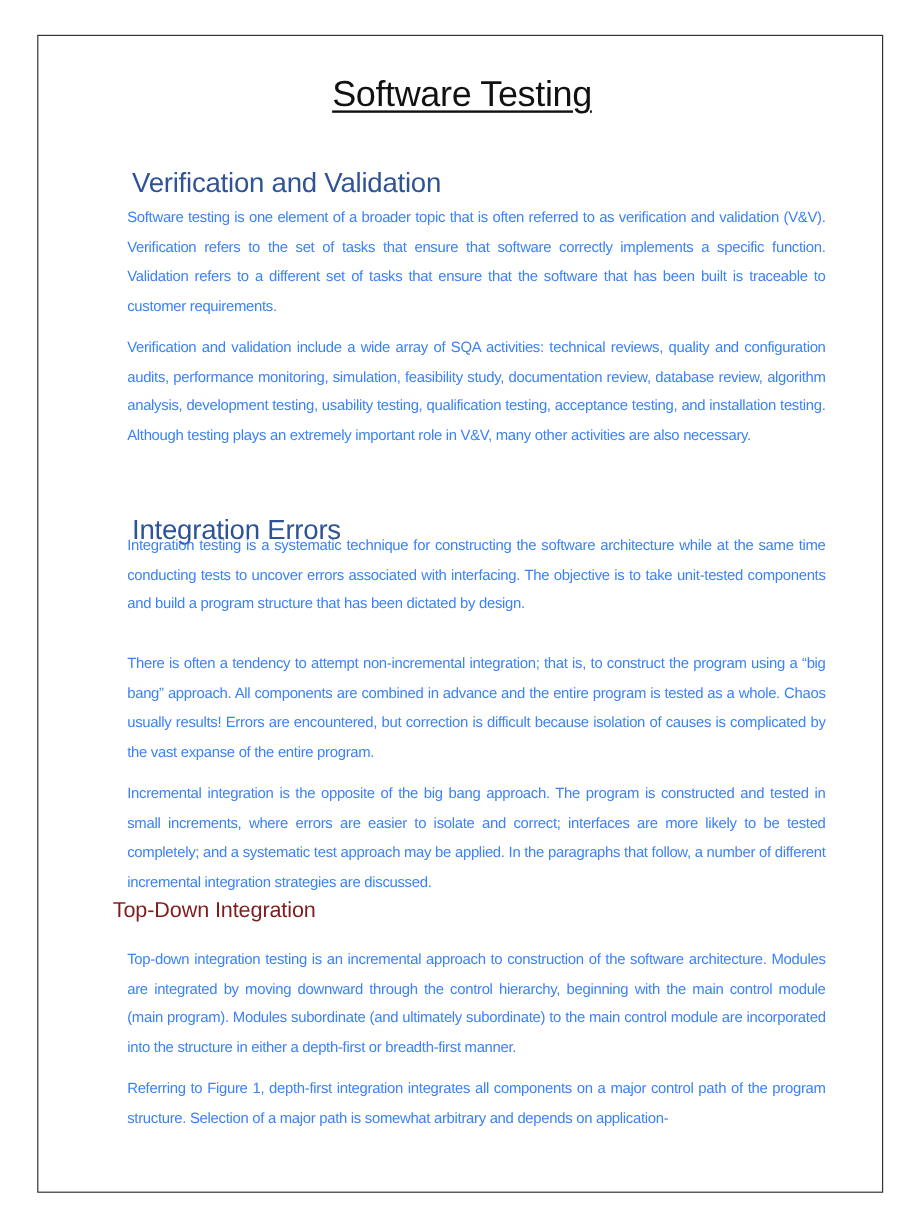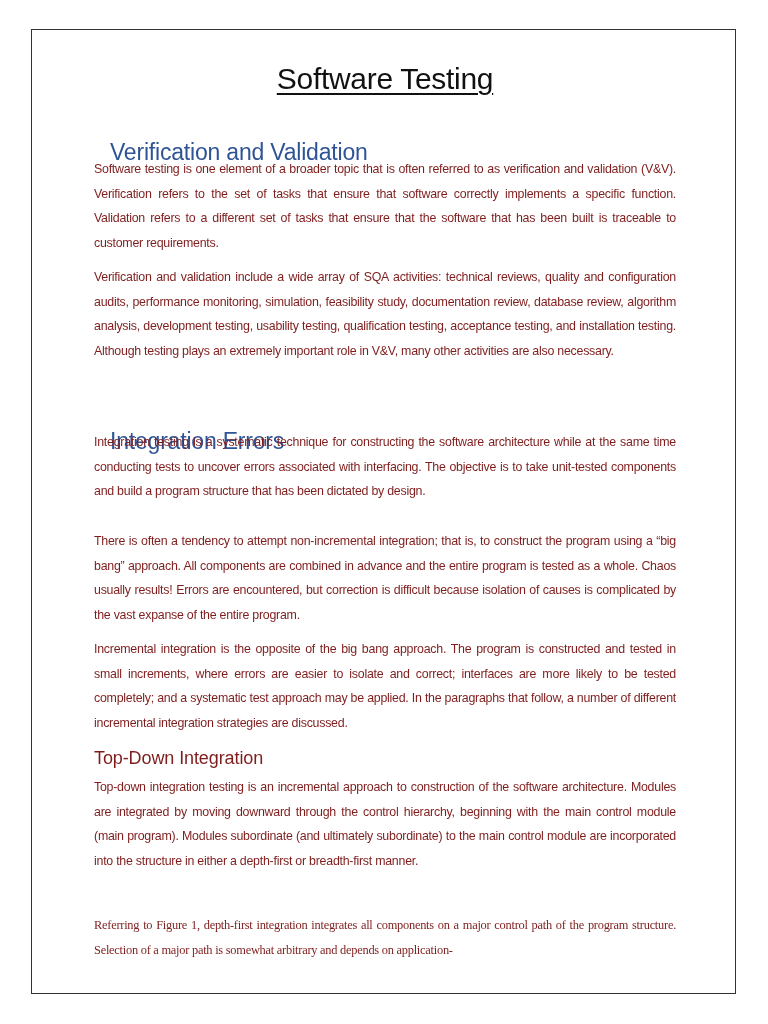--- a/index.html
+++ b/index.html
@@ -20,22 +20,22 @@
   .title span { text-decoration: underline; text-underline-offset: 4px; text-decoration-thickness: 2px; text-align: center; }
   .h1 {
     position: absolute; left: 0; margin: 16px; font-weight: normal;
     color: #2F5496; font-size: 23px; letter-spacing: -0.2px;
   }
   .h2 {
     position: absolute; left: 0; margin: 0; font-weight: normal;
     color: #7f1d1d; font-size: 18px; letter-spacing: -0.1px;
   }
   .p {
-    position: absolute; left: 0; width: 582px; margin: 0;
-    font-size: 12.4px; line-height: 24.6px; text-align: justify; color: #7f1d1d;
+    position: absolute; left: 0; width: 582px; margin: 12px;
+    font-size: 12.4px; line-height: 24.6px; text-align: justify; color: #3b82f6;
     letter-spacing: -0.25px;
   }
 </style>
 </head>
 <body>
 
 <div class="page">
   <div class="content">
     <h1 class="title"><span>Software Testing</span></h1>
 
@@ -43,15 +43,15 @@
     <p class="p" style="top:127px;">Software testing is one element of a broader topic that is often referred to as verification and validation (V&amp;V). Verification refers to the set of tasks that ensure that software correctly implements a specific function. Validation refers to a different set of tasks that ensure that the software that has been built is traceable to customer requirements.</p>
     <p class="p" style="top:235px;">Verification and validation include a wide array of SQA activities: technical reviews, quality and configuration audits, performance monitoring, simulation, feasibility study, documentation review, database review, algorithm analysis, development testing, usability testing, qualification testing, acceptance testing, and installation testing. Although testing plays an extremely important role in V&amp;V, many other activities are also necessary.</p>
 
     <h2 class="h1" style="top:382px;">Integration Errors</h2>
     <p class="p" style="top:400px;">Integration testing is a systematic technique for constructing the software architecture while at the same time conducting tests to uncover errors associated with interfacing. The objective is to take unit-tested components and build a program structure that has been dictated by design.</p>
     <p class="p" style="top:499px;">There is often a tendency to attempt non-incremental integration; that is, to construct the program using a “big bang” approach. All components are combined in advance and the entire program is tested as a whole. Chaos usually results! Errors are encountered, but correction is difficult because isolation of causes is complicated by the vast expanse of the entire program.</p>
     <p class="p" style="top:607px;">Incremental integration is the opposite of the big bang approach. The program is constructed and tested in small increments, where errors are easier to isolate and correct; interfaces are more likely to be tested completely; and a systematic test approach may be applied. In the paragraphs that follow, a number of different incremental integration strategies are discussed.</p>
 
     <h3 class="h2" style="top:718px;">Top-Down Integration</h3>
     <p class="p" style="top:745px;">Top-down integration testing is an incremental approach to construction of the software architecture. Modules are integrated by moving downward through the control hierarchy, beginning with the main control module (main program). Modules subordinate (and ultimately subordinate) to the main control module are incorporated into the structure in either a depth-first or breadth-first manner.</p>
-    <p class="p" style="top:883px;font-family:Liberation Serif, serif;">Referring to Figure 1, depth-first integration integrates all components on a major control path of the program structure. Selection of a major path is somewhat arbitrary and depends on application-</p>
+    <p class="p" style="top:853px;">Referring to Figure 1, depth-first integration integrates all components on a major control path of the program structure. Selection of a major path is somewhat arbitrary and depends on application-</p>
   </div>
 </div>
 
 </body></html>

